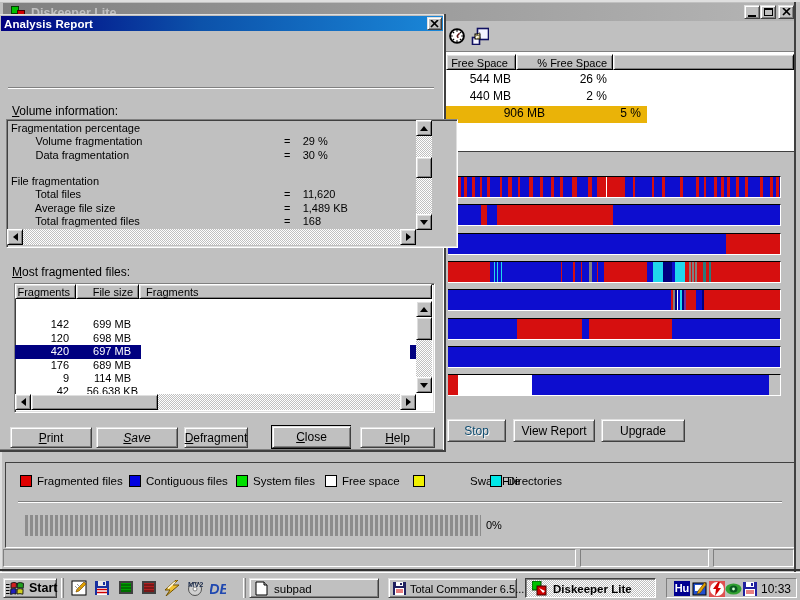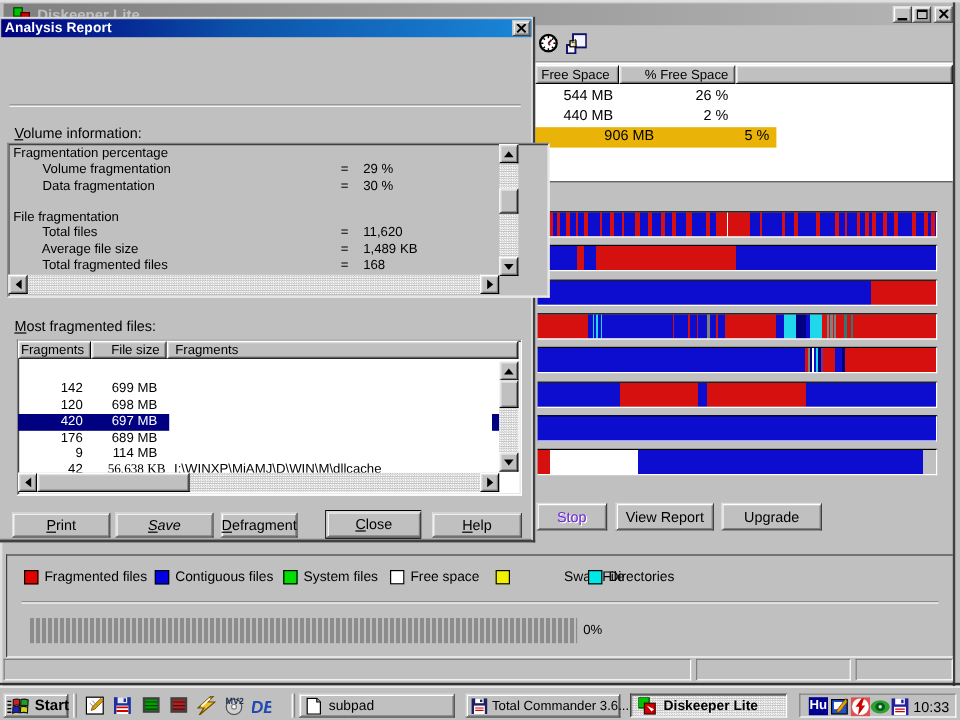--- a/index.html
+++ b/index.html
@@ -88,21 +88,21 @@
 
 <div class="bar bar1" style="top:176px;"></div>
 <div class="bar bar2" style="top:204px;"></div>
 <div class="bar bar3" style="top:233px;"></div>
 <div class="bar bar4" style="top:261px;"></div>
 <div class="bar bar5" style="top:289px;"></div>
 <div class="bar bar6" style="top:318px;"></div>
 <div class="bar bar7" style="top:346px;"></div>
 <div class="bar bar8" style="top:374px;"></div>
 
-<div class="raised2 abs btxt" style="left:447px;top:419px;width:59px;height:23px;color:#6d28d9;text-shadow:1px 1px 0 #fff;">Stop</div>
+<div class="raised2 abs btxt" style="left:447px;top:419px;width:59px;height:23px;color:#0c4a6e;text-shadow:1px 1px 0 #fff;">Stop</div>
 <div class="raised2 abs btxt" style="left:513px;top:419px;width:82px;height:23px;">View Report</div>
 <div class="raised2 abs btxt" style="left:601px;top:419px;width:84px;height:23px;">Upgrade</div>
 
 <div class="abs" style="left:5px;top:462px;width:789px;height:86px;border-top:1.5px solid #404040;border-left:1.5px solid #404040;border-bottom:1px solid #fff;"></div>
 <div class="abs" style="left:0;top:452px;width:2px;height:120px;background:#dfdfdf;"></div>
 
 <div class="abs" style="left:0;top:475px;height:13px;width:800px;font-size:11.5px;">
   <div class="abs" style="left:20px;width:12px;height:12px;background:#e00000;border:1px solid #000;"></div>
     <span class="abs" style="left:37px;top:0;">Fragmented files</span>
   <div class="abs" style="left:129px;width:12px;height:12px;background:#0000e0;border:1px solid #000;"></div>
@@ -207,22 +207,21 @@
       <div class="abs" style="top:53.6px;width:100%;height:13.4px;">
           <span class="abs" style="right:347px;">176</span>
           <span class="abs" style="right:285px;">689 MB</span>
         </div>
       <div class="abs" style="top:67px;width:100%;height:13.4px;">
           <span class="abs" style="right:347px;">9</span>
           <span class="abs" style="right:285px;">114 MB</span>
         </div>
       <div class="abs" style="top:80.4px;width:100%;height:13.4px;">
           <span class="abs" style="right:347px;">42</span>
-          <span class="abs" style="right:278px;font-family:Liberation Serif, serif;">56,638 KB</span>
-          <span class="abs" style="left:130px;">I:\WINXP\MiAMJ\D\WIN\M\dllcache</span>
+          <span class="abs" style="right:278px;">56,638 KB</span>
         </div>
     </div>
 
     <div class="abs dith" style="left:401px;top:17px;width:16px;height:92px;"></div>
     <div class="sb" style="left:401px;top:17px;width:16px;height:16px;">
         <div class="arr" style="border-width:0 4px 5px 4px;border-color:transparent transparent #000 transparent;"></div>
       </div>
     <div class="sb" style="left:401px;top:33px;width:16px;height:23px;"></div>
     <div class="sb" style="left:401px;top:93px;width:16px;height:16px;">
         <div class="arr" style="border-width:5px 4px 0 4px;border-color:#000 transparent transparent transparent;"></div>
@@ -317,21 +316,21 @@
     <span class="abs" style="left:24px;top:4px;font-size:11.5px;">subpad</span>
   </div>
   <div class="raised2 abs" style="left:388px;top:5px;width:129px;height:20px;">
     <svg class="abs" style="left:3px;top:2px;" width="15" height="15" viewBox="0 0 15 15">
         <rect x="1" y="1" width="13" height="13" fill="#202060"></rect>
         <rect x="4" y="1" width="7" height="4" fill="#fff"></rect>
         <rect x="8" y="2" width="2" height="2" fill="#202060"></rect>
         <rect x="3" y="7" width="9" height="7" fill="#fff"></rect>
         <path d="M4 9 h7 M4 11 h7" stroke="#d00000"></path>
       </svg>
-    <span class="abs" style="left:21px;top:4px;font-size:11px;white-space:nowrap;">Total Commander 3.6...</span>
+    <span class="abs" style="left:21px;top:4px;font-size:11px;white-space:nowrap;">Total Commander 6.5...</span>
   </div>
   <div class="abs" style="left:525px;top:5px;width:131px;height:20px;background-image:repeating-conic-gradient(#ffffff 0% 25%,#c0c0c0 0% 50%);background-size:2px 2px;border:1px solid;border-color:#404040 #fff #fff #404040;box-shadow:inset 1px 1px 0 #808080;">
     <svg class="abs" style="left:6px;top:2px;" width="15" height="15" viewBox="0 0 15 15">
         <rect x="0" y="0" width="9" height="9" fill="#00c000" stroke="#004000"></rect>
         <rect x="5" y="5" width="9" height="9" fill="#d00000" stroke="#400000"></rect>
         <path d="M7 7 l4 5 l2 -2 Z" fill="#fff"></path>
       </svg>
     <span class="abs" style="left:27px;top:4px;font-weight:bold;font-size:11.5px;white-space:nowrap;">Diskeeper Lite</span>
   </div>
 

